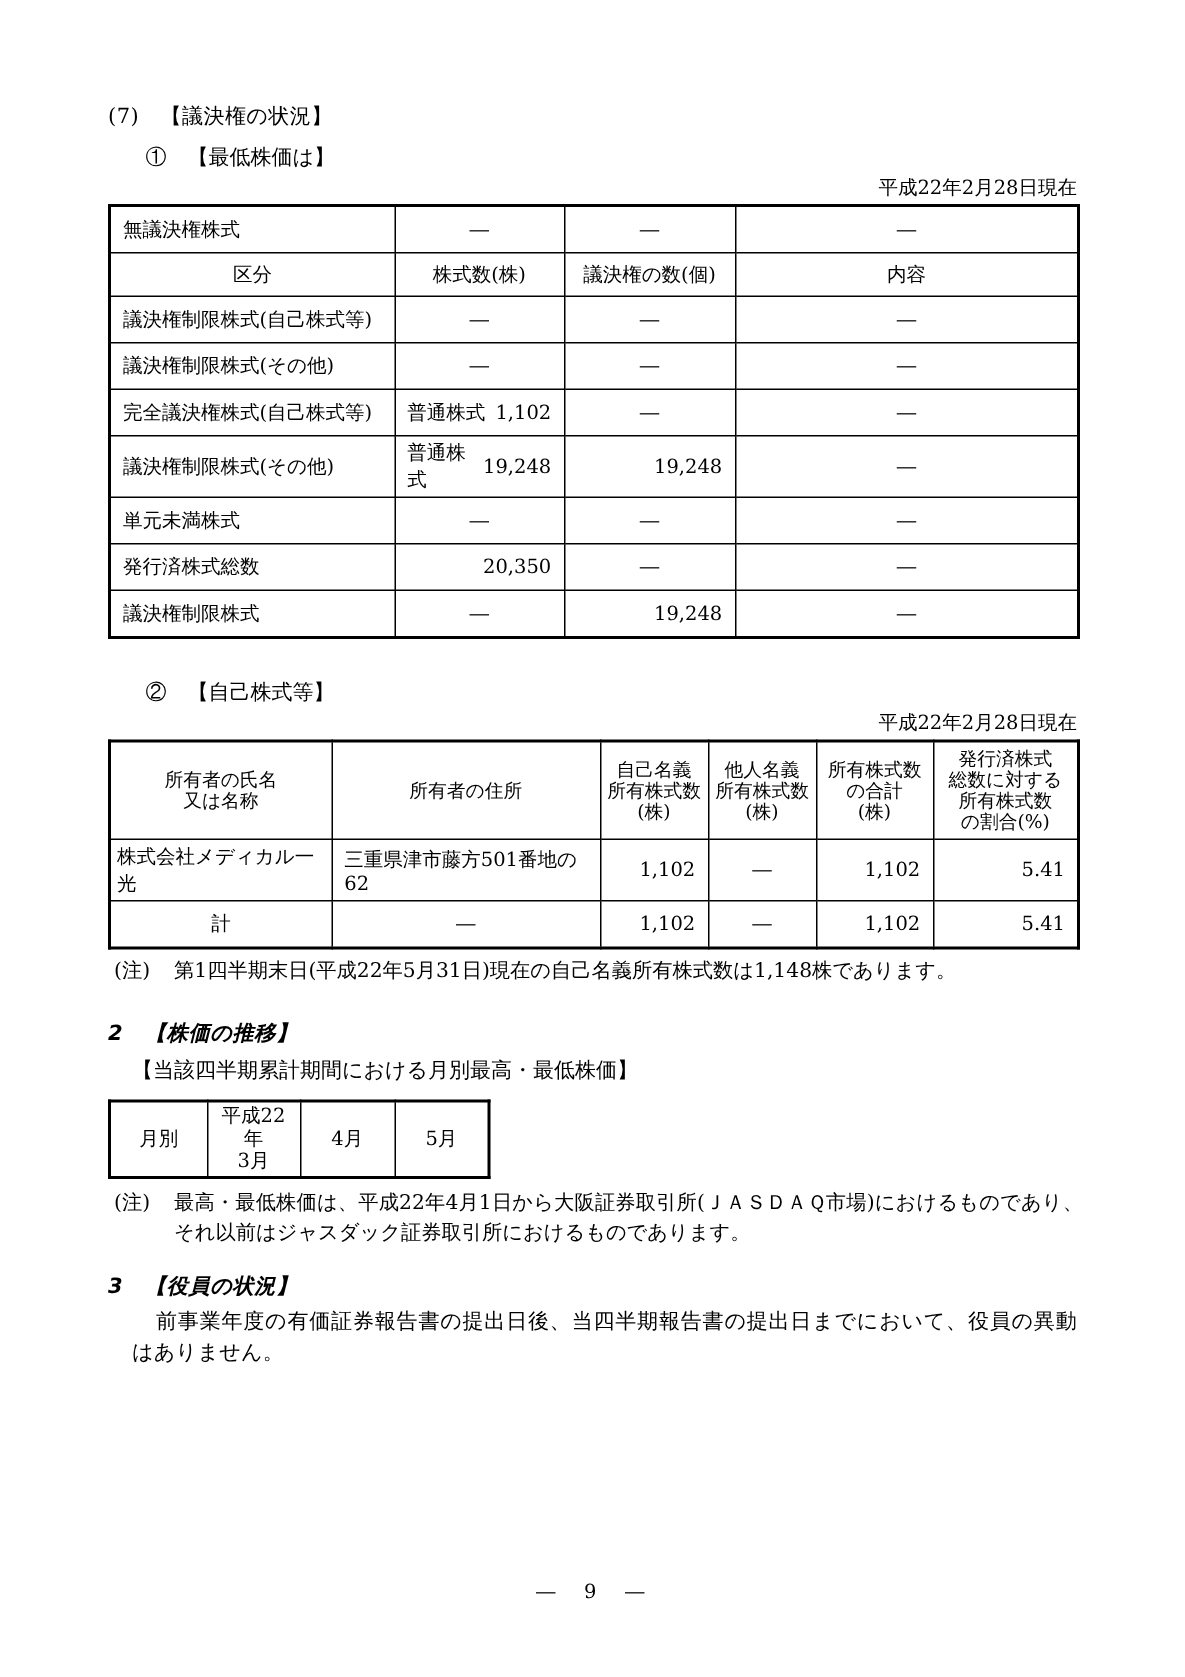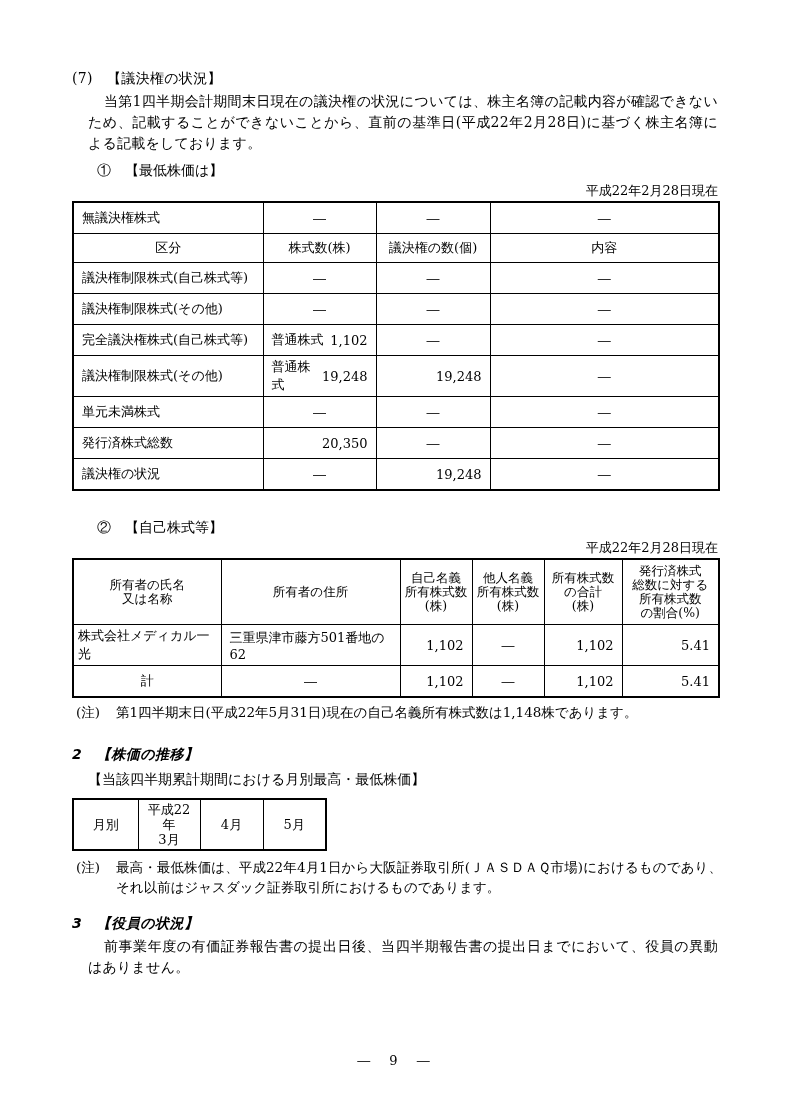--- a/index.html
+++ b/index.html
@@ -73,21 +73,20 @@
     position:absolute; left:0; right:0; top:1052px;
     text-align:center; font-size:13px; letter-spacing:3px;
   }
 </style>
 </head>
 <body>
 
 <div class="page">
 
   <div class="h-section">(7)　【議決権の状況】</div>
-  <div class="para">当第1四半期会計期間末日現在の議決権の状況については、株主名簿の記載内容が確認できないため、記載することができないことから、直前の基準日(平成22年2月28日)に基づく株主名簿による記載をしております。</div>
 
   <div class="h-sub">①　【最低株価は】</div>
   <div class="as-of">平成22年2月28日現在</div>
 
   <table class="t1">
     <colgroup>
         <col style="width:190px">
         <col style="width:113px">
         <col style="width:114px">
         <col style="width:229px">
@@ -145,21 +144,21 @@
       <td class="ac">―</td>
       <td class="ac">―</td>
     </tr>
     <tr>
       <td class="al">発行済株式総数</td>
       <td class="ar">20,350</td>
       <td class="ac">―</td>
       <td class="ac">―</td>
     </tr>
     <tr>
-      <td class="al">議決権の状況</td>
+      <td class="al">議決権制限株式</td>
       <td class="ac">―</td>
       <td class="ar">19,248</td>
       <td class="ac">―</td>
     </tr>
   </tbody>
     </table>
 
   <div class="h-sub mt-block1">②　【自己株式等】</div>
   <div class="as-of">平成22年2月28日現在</div>
 

